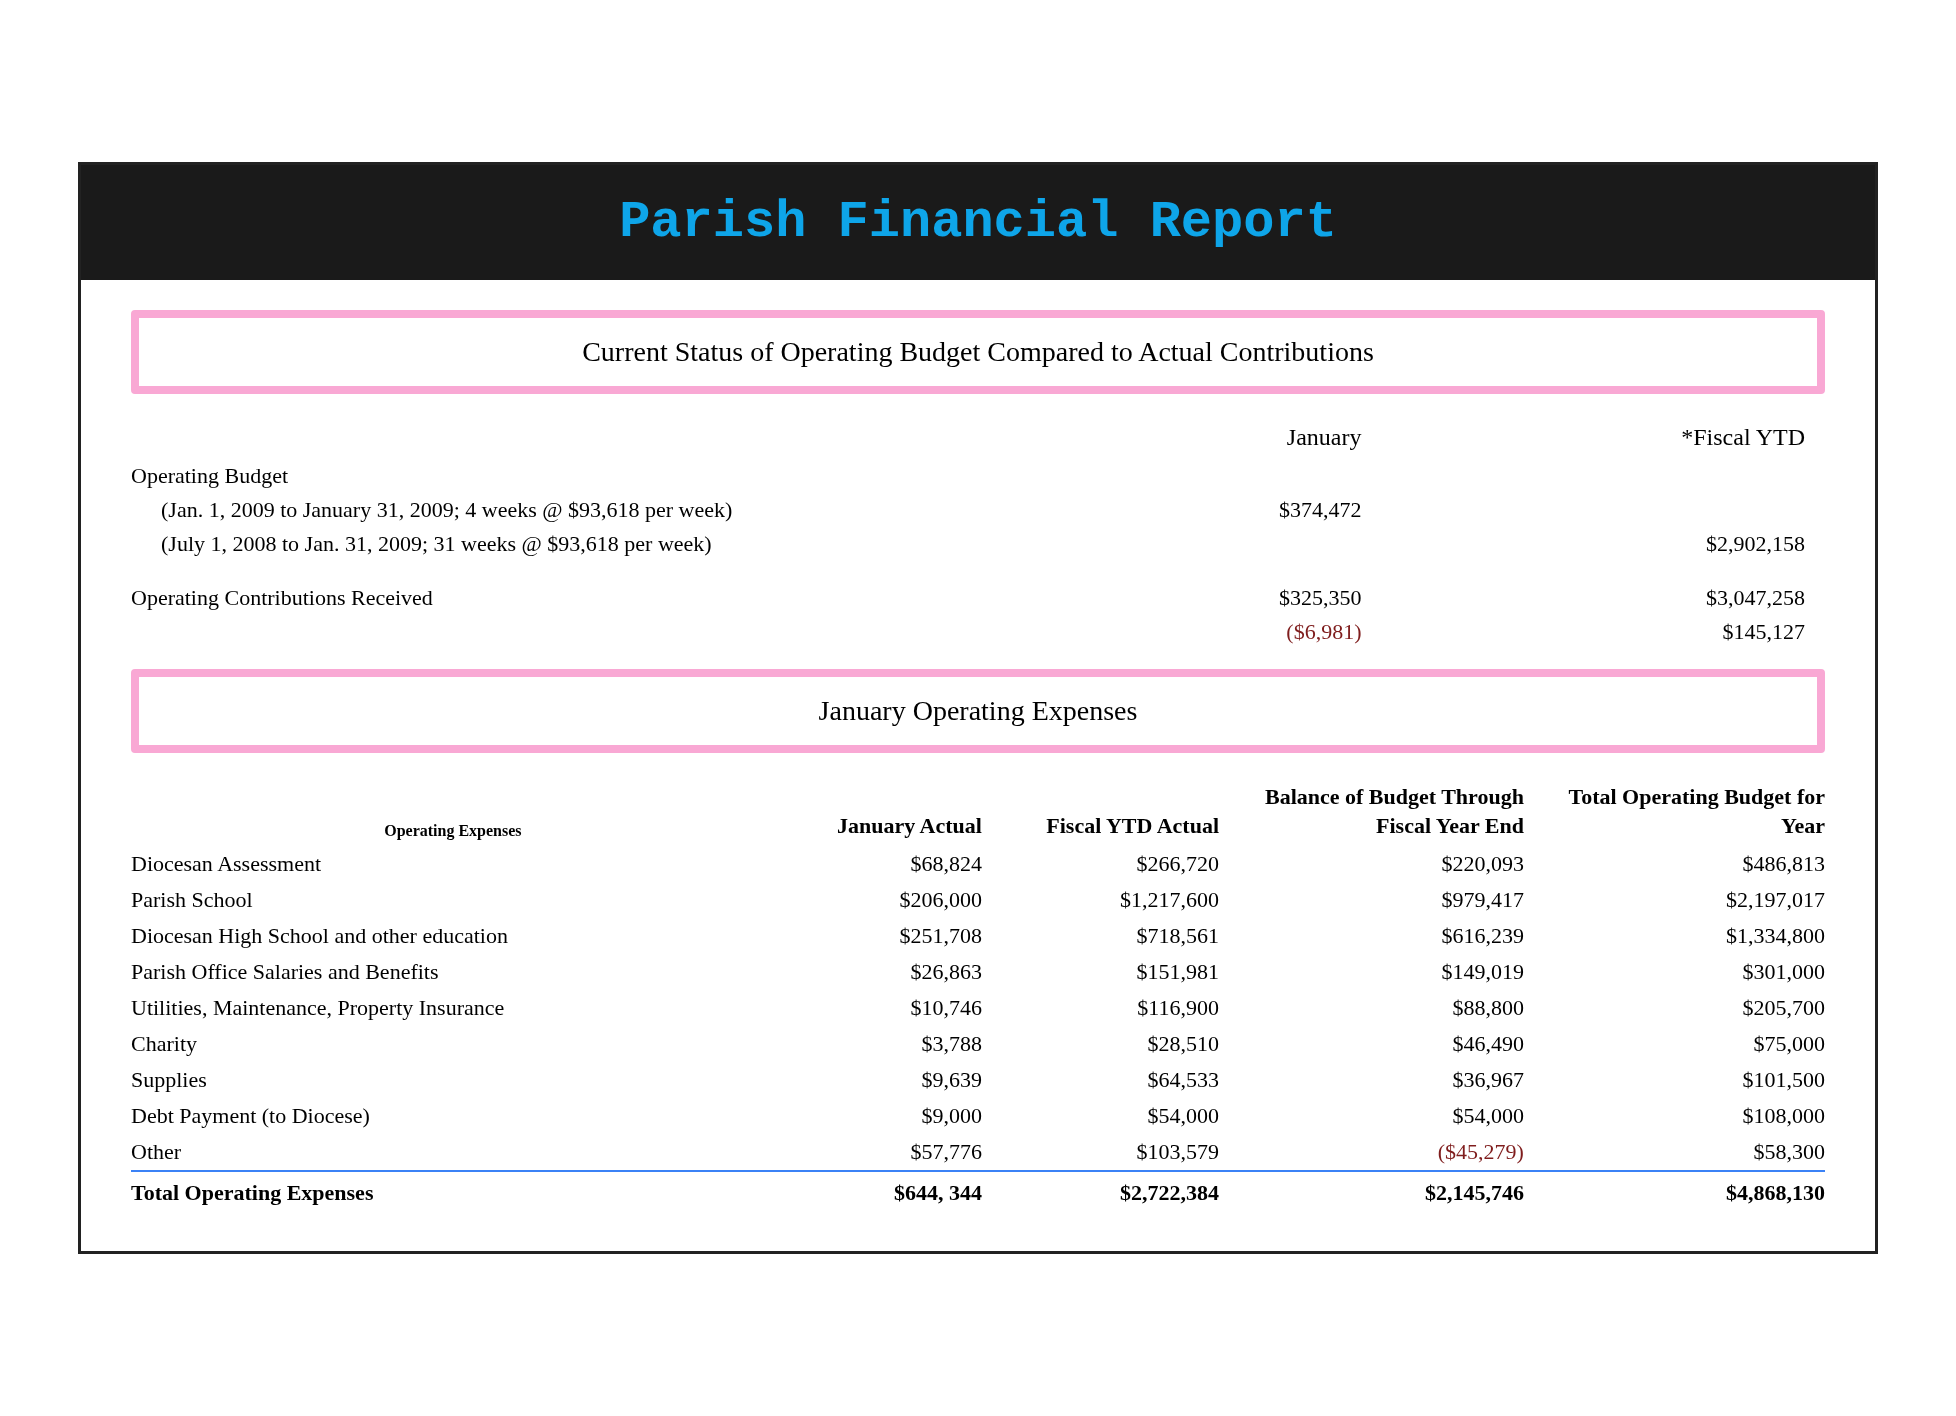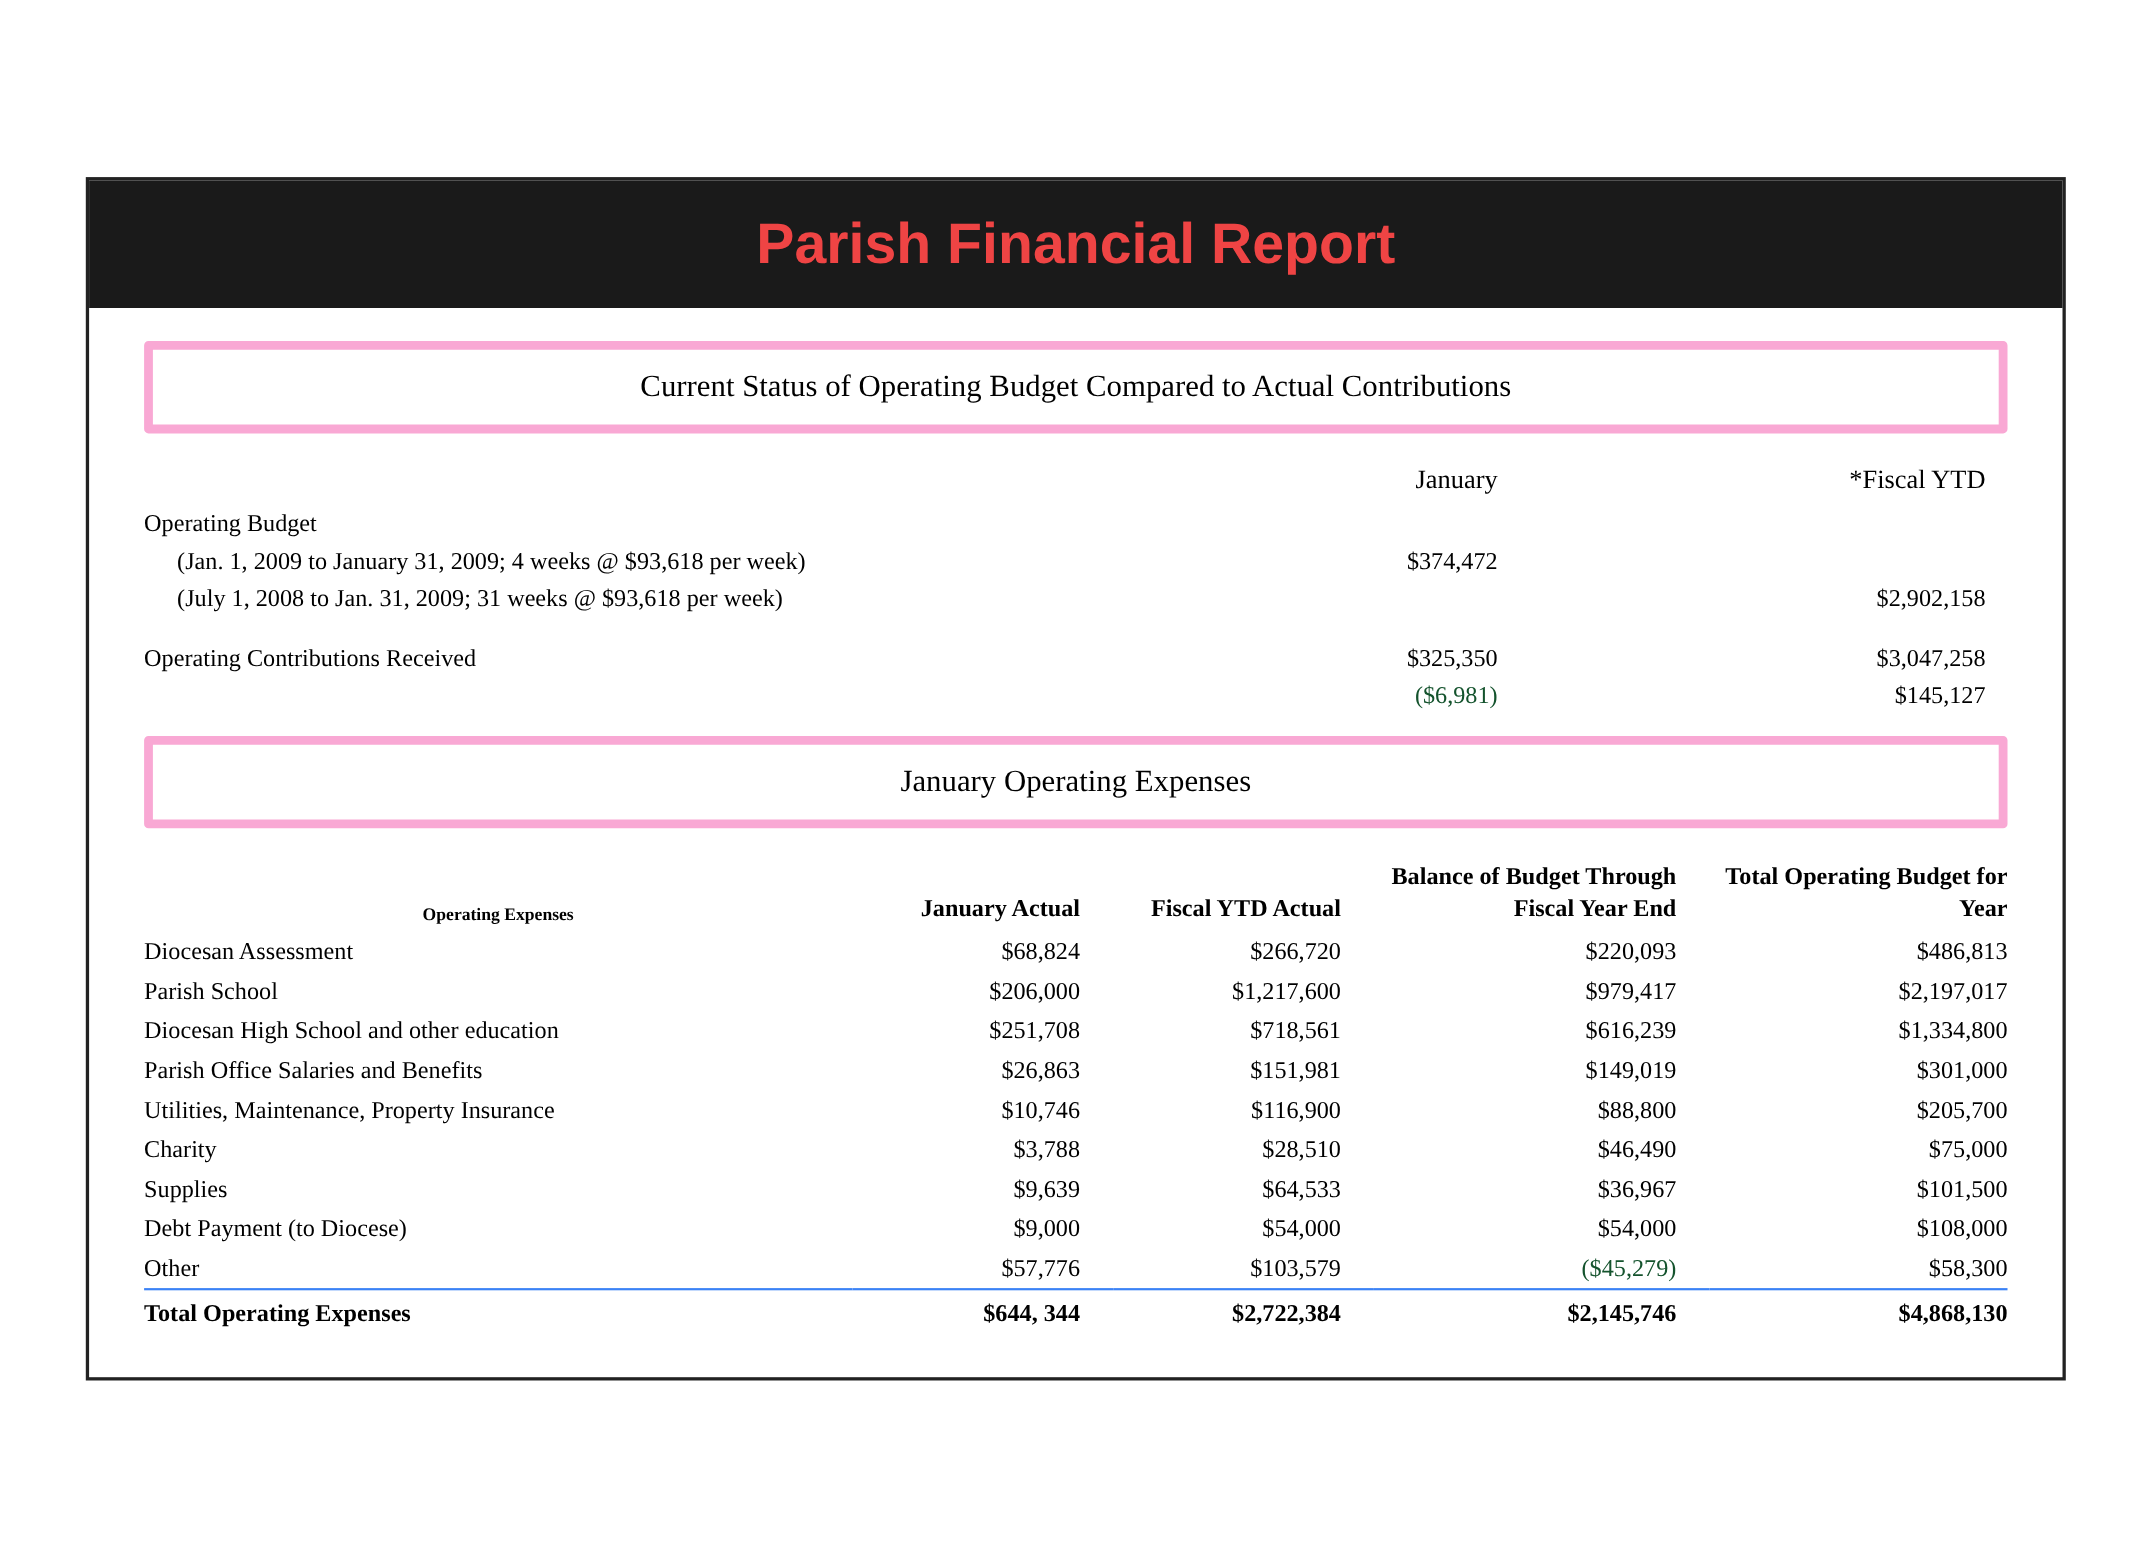--- a/index.html
+++ b/index.html
@@ -16,24 +16,24 @@
       width: 1800px;
       border: 3px solid #222;
       background: #fff;
     }
     .header-bar {
       background: #1a1a1a;
       padding: 28px 40px;
       text-align: center;
     }
     .header-bar h1 {
-      color: #ef4444;
+      color: #0ea5e9;
       font-size: 52px;
       font-weight: bold;
-      font-family: Liberation Sans, sans-serif;
+      font-family: Liberation Mono, monospace;
     }
     .content-area {
       padding: 30px 50px 40px 50px;
     }
     
     .section-box {
       border: 8px solid #f9a8d4;
       border-radius: 4px;
       padding: 18px 30px;
       margin-bottom: 30px;
@@ -59,21 +59,21 @@
       font-size: 24px;
       padding-bottom: 8px;
     }
     .budget-table td {
       padding: 4px 0;
       vertical-align: top;
     }
     .budget-table .indent {
       padding-left: 30px;
     }
-    .negative { color: #14532d; }
+    .negative { color: #7f1d1d; }
 
     
     .expenses-section {
       margin-top: 10px;
     }
     .expenses-table {
       width: 100%;
       border-collapse: collapse;
       font-size: 22px;
     }

